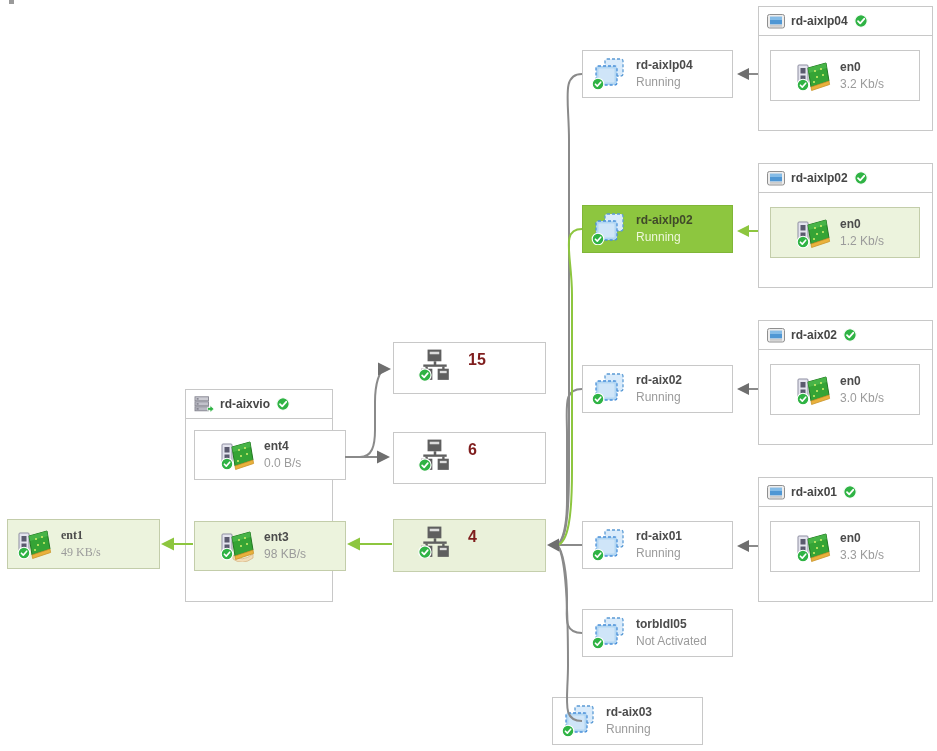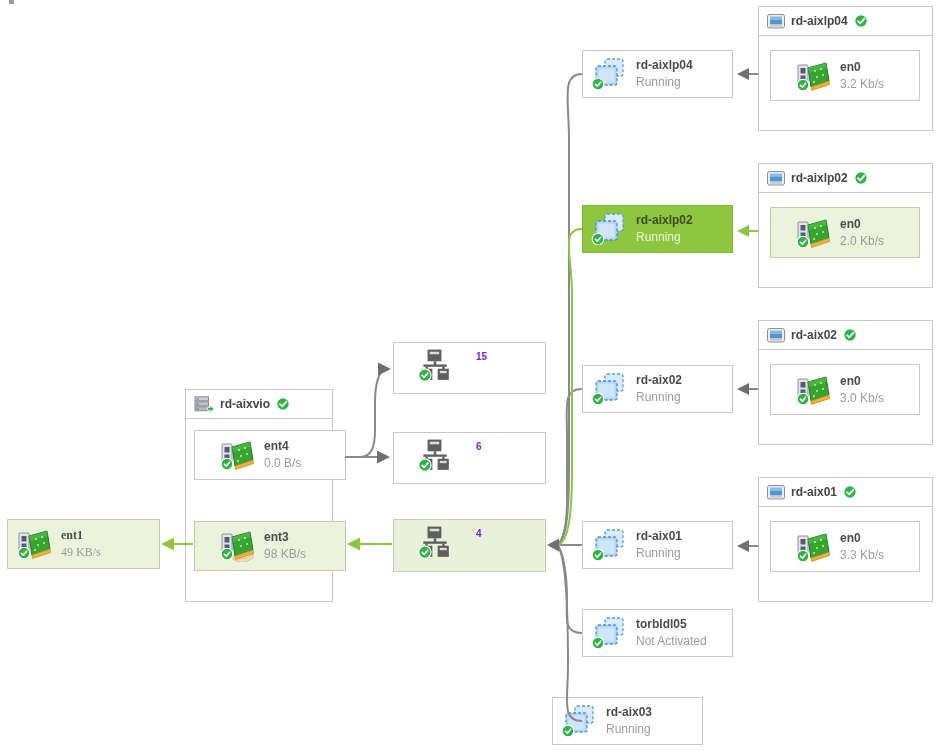--- a/index.html
+++ b/index.html
@@ -38,21 +38,21 @@
     border:1px solid #c8c8c8;display:flex;align-items:center;padding:0 24px;
   }
   .innerbox.lg{background:#ecf3dd;border-color:#c3cdaa;}
 
   
   .swnode{
     position:absolute;box-sizing:border-box;background:#fff;border:1px solid #c8c8c8;
     display:flex;align-items:flex-start;padding:6px 0 0 24px;
   }
   .swnode.lg{background:#eaf1da;border-color:#c5cfad;}
-  .swlabel{font-size:10px;font-weight:bold;color:#6d28d9;margin:2px 0 0 24px;}
+  .swlabel{font-size:16px;font-weight:bold;color:#7f1d1d;margin:2px 0 0 16px;}
 
   .ic{display:block;flex:0 0 auto;}
   svg{overflow:visible;}
   #connectors{position:absolute;left:0;top:0;pointer-events:none;z-index:6;}
   .artifact{position:absolute;left:9px;top:0;width:5px;height:4px;background:#9a9a9a;}
 </style>
 </head>
 <body>
 
 <svg width="0" height="0" style="position:absolute">
@@ -303,21 +303,21 @@
         <use href="#sym-check" xlink:href="#sym-check"></use>
       </svg>
   </div>
   <div class="innerbox lg" style="left:11px;top:43px;width:150px;height:51px;">
     <div class="ictxt">
       <svg class="ic" width="36" height="32">
           <use href="#sym-nic" xlink:href="#sym-nic"></use>
         </svg>
       <div class="txtcol">
         <span class="nname">en0</span>
-        <span class="nsub">2.0 Kb/s</span>
+        <span class="nsub">1.2 Kb/s</span>
       </div>
     </div>
   </div>
 </div>
 
 <div class="container" style="left:758px;top:320px;width:175px;height:125px;">
   <div class="chead">
     <svg class="ic" width="18" height="15">
         <use href="#sym-host" xlink:href="#sym-host"></use>
       </svg>

